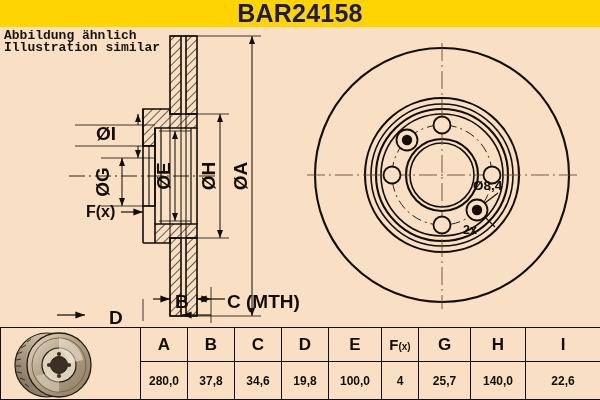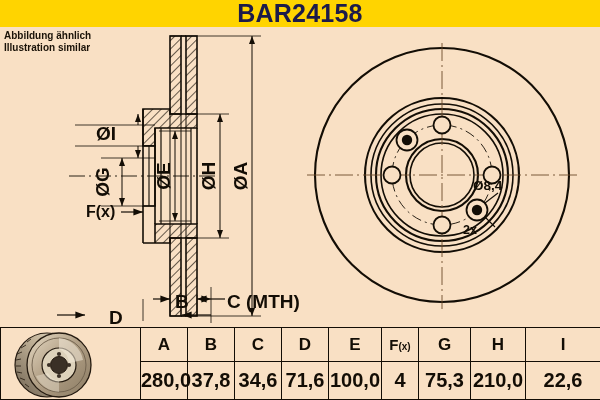--- a/index.html
+++ b/index.html
@@ -39,24 +39,25 @@
     font-size: 25px;
     font-weight: bold;
     letter-spacing: 0.2px;
     color: #1c1b4a;
     font-family: "Liberation Sans", sans-serif;
   }
   
   #note {
     position: absolute;
     left: 4px; top: 30px;
-    font-size: 10px;
+    font-size: 13px;
     font-weight: bold;
     line-height: 11.5px;
     color: #1a1208;
+    font-family: Liberation Mono, monospace;
   }
   
   #drawing {
     position: absolute;
     left: 0; top: 27px;
     width: 600px;
     height: 300px;
     margin-left: 39px;
   }
   #drawing svg { display: block; }
@@ -76,21 +77,21 @@
   table.spec td {
     border: 1.6px solid #130d05;
     text-align: center;
     vertical-align: middle;
     font-weight: bold;
     color: #130d05;
     padding: 0;
     background: #f9e0c4;
   }
   td.hdr { font-size: 17px; height: 30px; }
-  td.val { font-size: 20px; height: 33px; }
+  td.val { font-size: 12px; height: 33px; }
   td.thumb-cell {
     border-left: none;
     border-top: 1.6px solid #130d05;
     border-bottom: none;
     padding: 0;
   }
   td.fx { font-size: 15px; }
   td.fx .sub { font-size: 10px; }
   #thumb-holder { width: 140px; height: 70px; position: relative; }
   #thumb-holder svg { position: absolute; left: 2px; top: 1px; }
@@ -339,24 +340,24 @@
         <td class="hdr">E</td>
         <td class="hdr fx"><span>F</span><span class="sub">(x)</span></td>
         <td class="hdr">G</td>
         <td class="hdr">H</td>
         <td class="hdr">I</td>
       </tr>
       <tr>
         <td class="val">280,0</td>
         <td class="val">37,8</td>
         <td class="val">34,6</td>
-        <td class="val">71,6</td>
+        <td class="val">19,8</td>
         <td class="val">100,0</td>
         <td class="val">4</td>
-        <td class="val">75,3</td>
-        <td class="val">210,0</td>
+        <td class="val">25,7</td>
+        <td class="val">140,0</td>
         <td class="val">22,6</td>
       </tr>
     </tbody>
       </table>
   </div>
 
 </div>
 
 </body></html>

